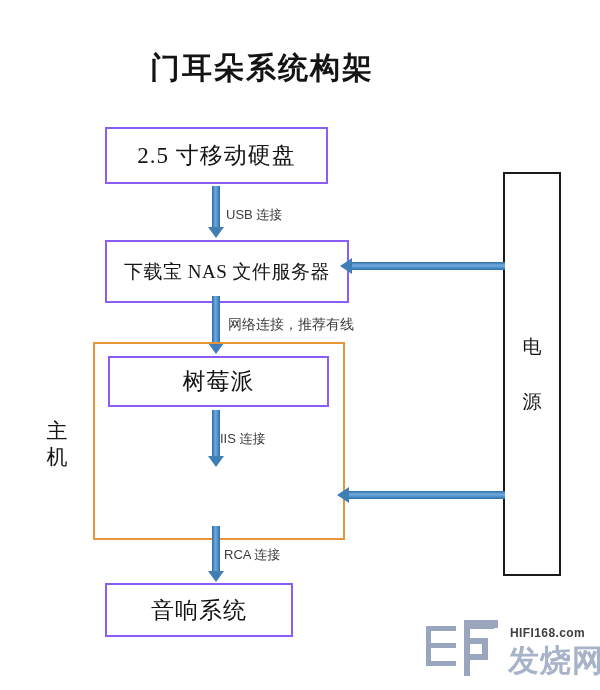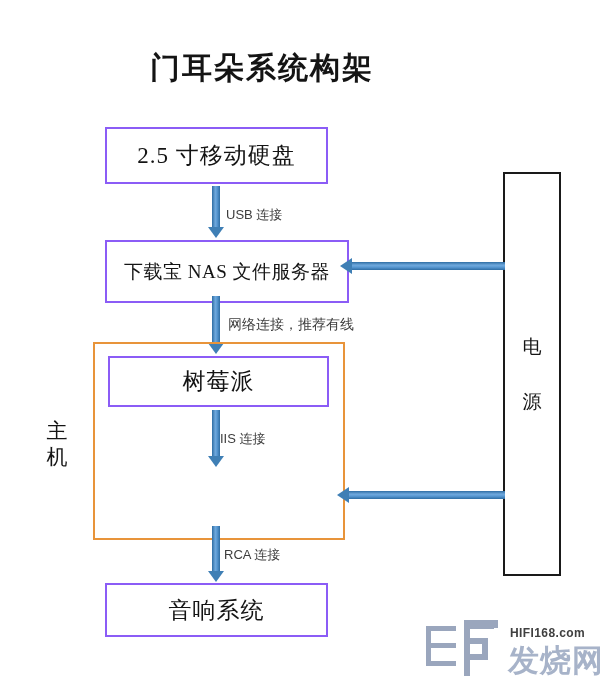--- a/index.html
+++ b/index.html
@@ -44,21 +44,21 @@
     font-family: "Liberation Serif", "DejaVu Serif", serif;
     font-size: 23px;
     letter-spacing: 1px;
     white-space: nowrap;
   }
   .node-hdd   { left: 105px; top: 127px; width: 223px; height: 57px; }
   .node-nas   { left: 105px; top: 240px; width: 244px; height: 63px;
                 font-size: 19px; letter-spacing: 0.5px; }
   .node-rpi   { left: 108px; top: 356px; width: 221px; height: 51px; }
   .node-dac   { left: 108px; top: 469px; width: 221px; height: 54px; }
-  .node-audio { left: 105px; top: 583px; width: 223px; height: 54px; }
+  .node-audio { left: 105px; top: 583px; width: 188px; height: 54px; }
 
   
   .node-power {
     position: absolute;
     left: 503px;
     top: 172px;
     width: 58px;
     height: 404px;
     box-sizing: border-box;
     background: #ffffff;

